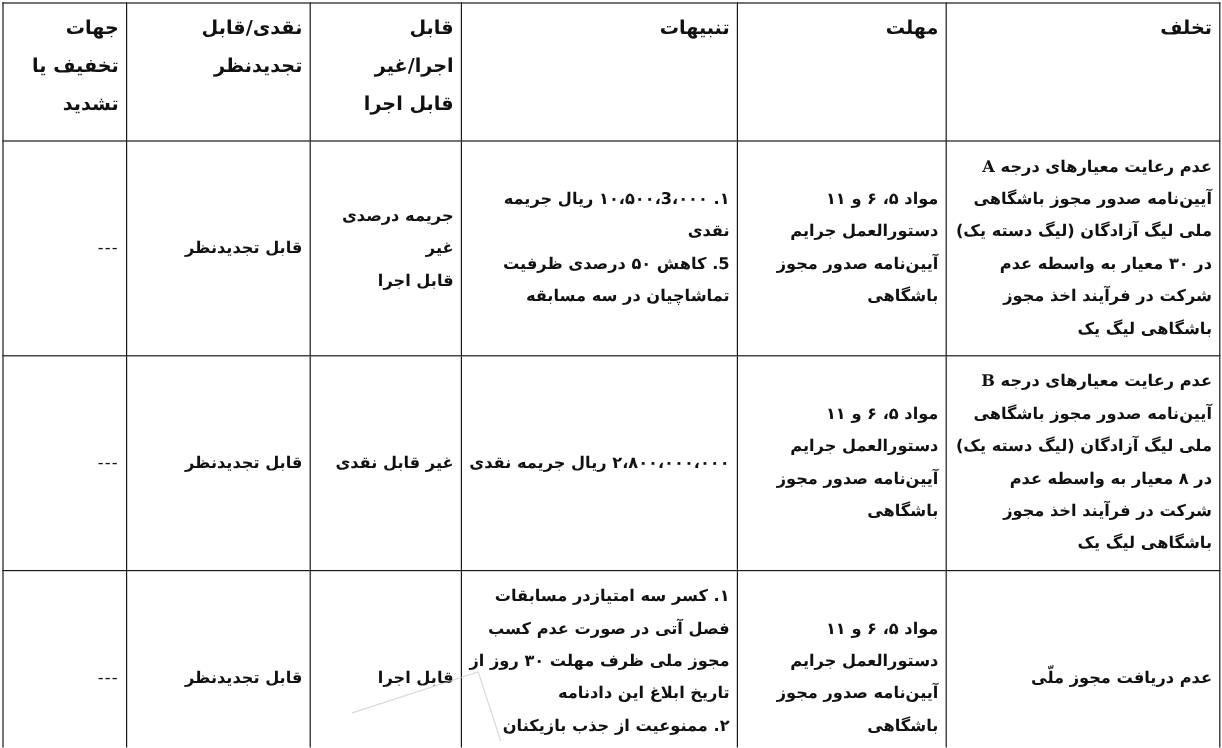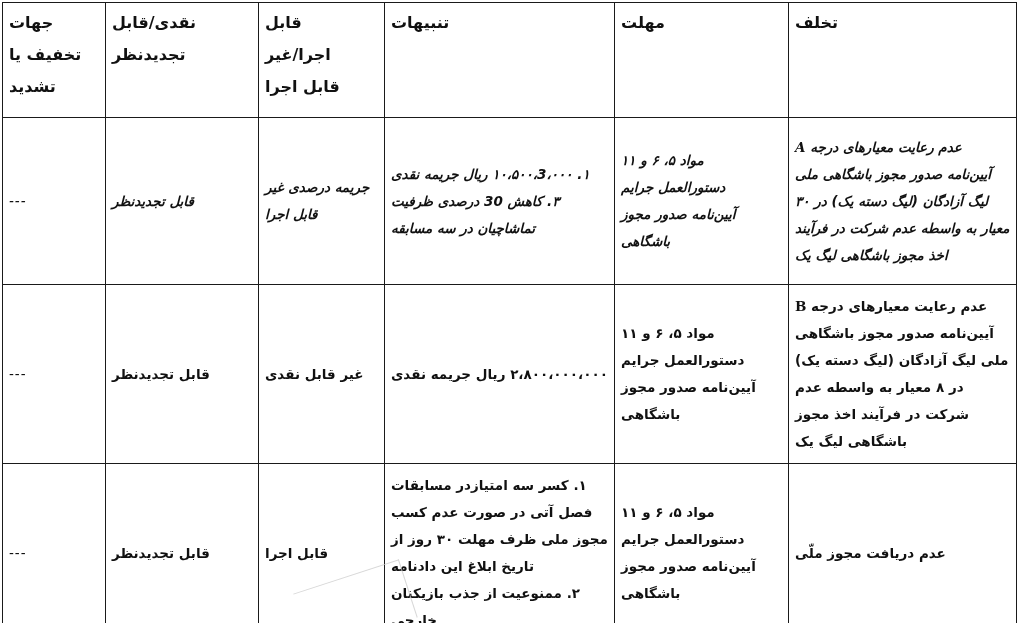--- a/index.html
+++ b/index.html
@@ -20,42 +20,42 @@
       left: 2px;
       top: 2px;
       width: 1014px;
       height: 621px;
       border-collapse: collapse;
       direction: rtl;
       table-layout: fixed;
     }
     table.penalty-table td, table.penalty-table th {
       border: 1.5px solid #1a1a1a;
-      text-align: left;
+      text-align: right;
       vertical-align: middle;
       padding: 8px 6px;
       line-height: 27px;
       font-size: 13.5px;
       font-weight: bold;
     }
     table.penalty-table th {
       vertical-align: top;
       font-size: 16px;
       line-height: 32px;
       padding-top: 4px;
       font-weight: 900;
     }
     col.c-violation { width: 228px; }
     col.c-document { width: 174px; }
     col.c-penalty { width: 230px; }
     col.c-enforce { width: 126px; }
     col.c-final { width: 153px; }
     col.c-mitig { width: 103px; }
     tr.header-row { height: 115px; }
-    tr.row-1 { height: 167px; font-style: italic; }
+    tr.row-1 { height: 167px; }
     tr.row-2 { height: 169px; margin-left: 20px; }
     tr.row-3 { height: 170px; }
     .latin { font-family: "DejaVu Serif", serif; font-weight: bold; }
     .dash { font-weight: normal; letter-spacing: 1px; }
     .line { display: block; }
     .stamp {
       position: absolute;
       left: 300px;
       top: 575px;
       width: 110px;
@@ -106,21 +106,21 @@
       <span>آیین‌نامه صدور مجوز باشگاهی ملی لیگ آزادگان (لیگ دسته یک) در ۳۰ معیار به واسطه عدم شرکت در فرآیند اخذ مجوز باشگاهی لیگ یک</span>
     </td>
     <td>
       <span class="line">مواد ۵، ۶ و ۱۱</span>
       <span class="line">دستورالعمل جرایم</span>
       <span class="line">آیین‌نامه صدور مجوز</span>
       <span class="line">باشگاهی</span>
     </td>
     <td>
       <span class="line">۱. ۱۰،۵۰۰،3،۰۰۰ ریال جریمه نقدی</span>
-      <span class="line">۳. کاهش 30 درصدی ظرفیت</span>
+      <span class="line">5. کاهش ۵۰ درصدی ظرفیت</span>
       <span class="line">تماشاچیان در سه مسابقه</span>
     </td>
     <td>
       <span class="line">جریمه درصدی غیر</span>
       <span class="line">قابل اجرا</span>
     </td>
     <td><span>قابل تجدیدنظر</span></td>
     <td><span class="dash">---</span></td>
   </tr>
 

